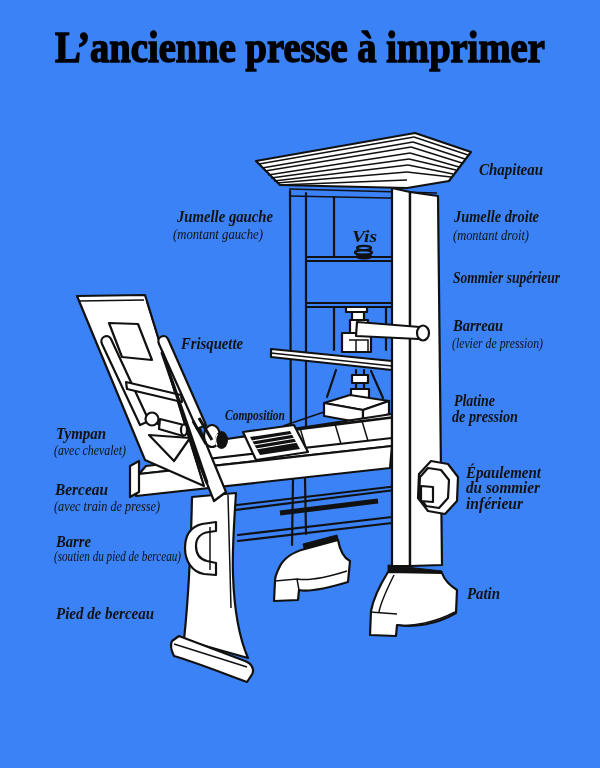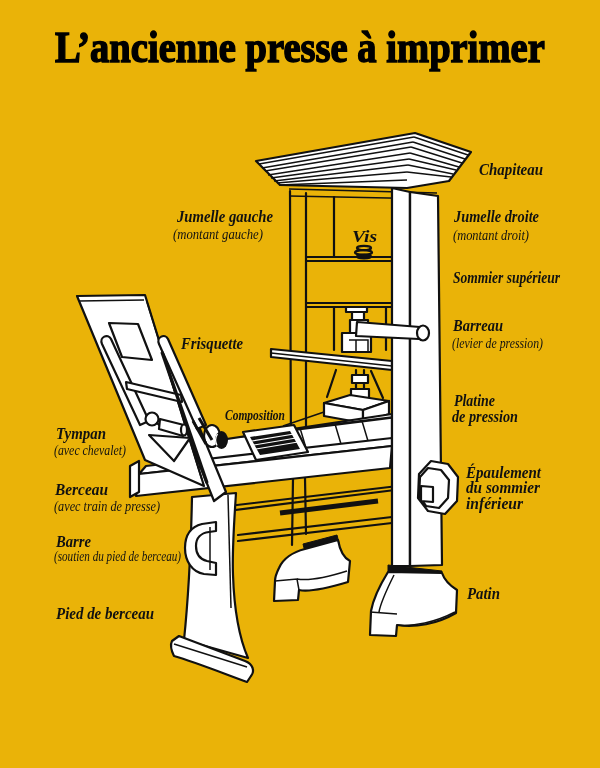--- a/index.html
+++ b/index.html
@@ -1,16 +1,16 @@
 <!DOCTYPE html>
 <html><head>
 <meta charset="utf-8">
 <style>
 html,body{margin:0;padding:0;background:#fff;}
-#page{position:relative;width:600px;height:768px;background:#eab308;overflow:hidden;}
+#page{position:relative;width:600px;height:768px;background:#3b82f6;overflow:hidden;}
 svg{position:absolute;top:0;left:0;}
 .lbl{font-family:"Liberation Serif",serif;font-weight:bold;font-style:italic;font-size:17.5px;fill:#111;}
 .sub{font-family:"Liberation Serif",serif;font-style:italic;font-size:14px;fill:#111;}
 .ln{stroke:#111;fill:none;stroke-width:2.2;stroke-linecap:round;stroke-linejoin:round;}
 .w{stroke:#111;fill:#fff;stroke-width:2.2;stroke-linejoin:round;}
 .th{stroke:#111;fill:none;stroke-width:1.5;}
 </style>
 </head>
 <body>
 <div id="page">

